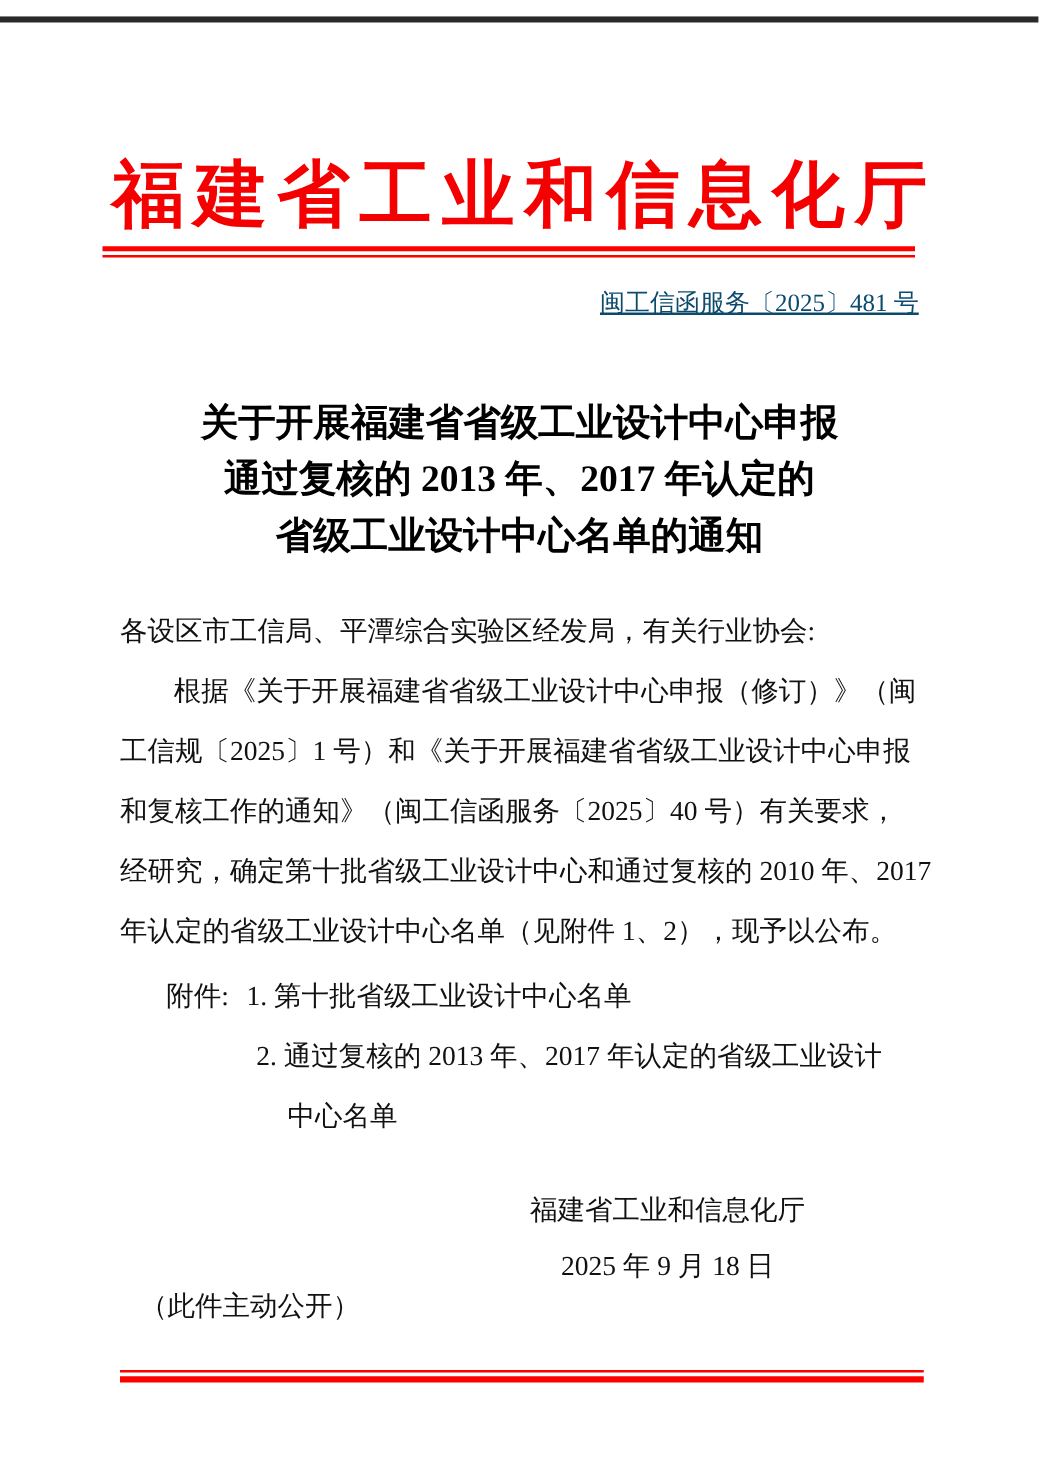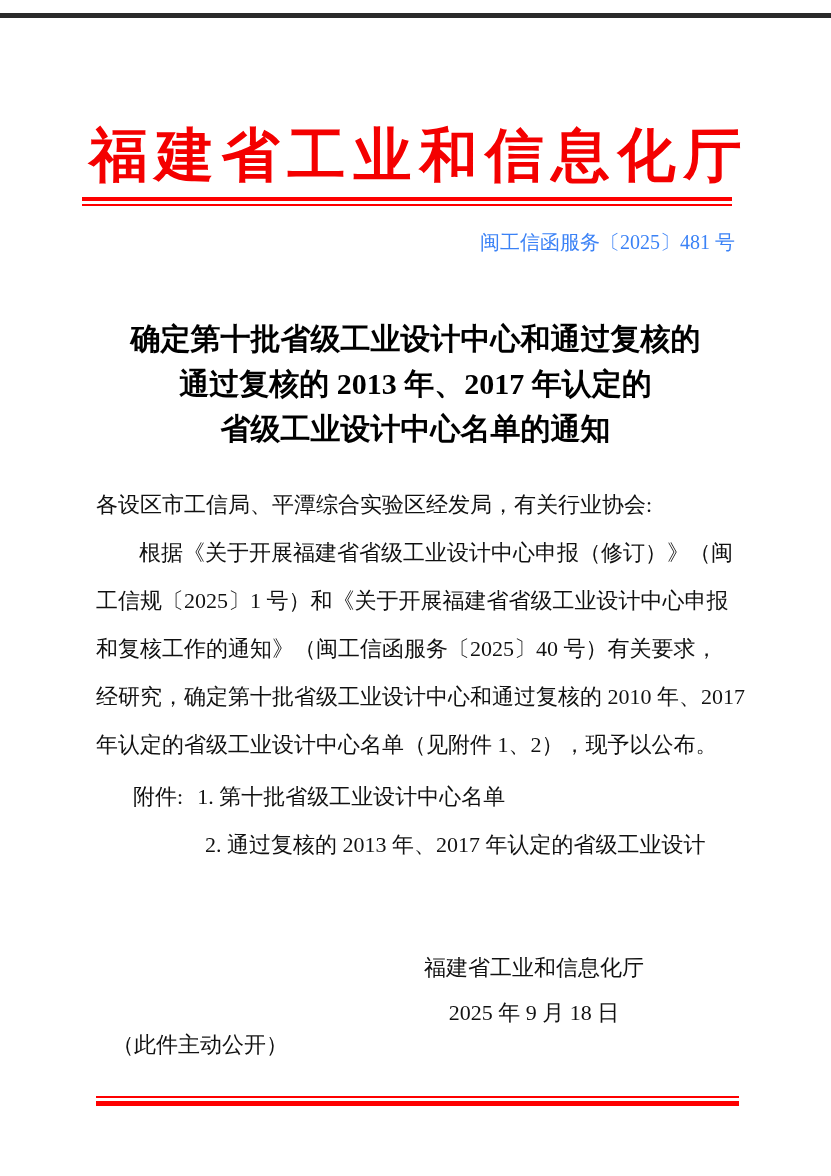--- a/index.html
+++ b/index.html
@@ -50,22 +50,23 @@
   .header-rule .thin {
     margin-top: 3px;
     height: 2px;
     background: #fe0000;
   }
   .doc-number {
     position: absolute;
     top: 216px;
     right: 96px;
     font-size: 20px;
-    color: #3b82f6;
+    color: #0c4a6e;
     white-space: nowrap;
+    text-decoration: underline;
   }
   .notice-title {
     position: absolute;
     top: 303px;
     left: 0;
     width: 100%;
     text-align: center;
     font-size: 30px;
     font-weight: bold;
     line-height: 45px;
@@ -144,39 +145,40 @@
   <div class="masthead">福建省工业和信息化厅</div>
 
   <div class="header-rule">
     <div class="thick"></div>
     <div class="thin"></div>
   </div>
 
   <div class="doc-number">闽工信函服务〔2025〕481 号</div>
 
   <div class="notice-title">
-    <div>确定第十批省级工业设计中心和通过复核的</div>
+    <div>关于开展福建省省级工业设计中心申报</div>
     <div>通过复核的 2013 年、2017 年认定的</div>
     <div>省级工业设计中心名单的通知</div>
   </div>
 
   <div class="body-text">
     <div class="line">各设区市工信局、平潭综合实验区经发局，有关行业协会:</div>
     <div class="line indent">根据《关于开展福建省省级工业设计中心申报（修订）》（闽</div>
     <div class="line">工信规〔2025〕1 号）和《关于开展福建省省级工业设计中心申报</div>
     <div class="line">和复核工作的通知》（闽工信函服务〔2025〕40 号）有关要求，</div>
     <div class="line">经研究，确定第十批省级工业设计中心和通过复核的 2010 年、2017</div>
     <div class="line">年认定的省级工业设计中心名单（见附件 1、2），现予以公布。</div>
   </div>
 
   <div class="attachments">
     <div class="att-1">
       <span class="att-label">附件:</span><span>1. 第十批省级工业设计中心名单</span>
     </div>
     <div class="att-2">2. 通过复核的 2013 年、2017 年认定的省级工业设计</div>
+    <div class="att-3">中心名单</div>
   </div>
 
   <div class="signature">
     <div>福建省工业和信息化厅</div>
     <div>2025 年 9 月 18 日</div>
   </div>
 
   <div class="disclosure">（此件主动公开）</div>
 
   <div class="footer-rule">

